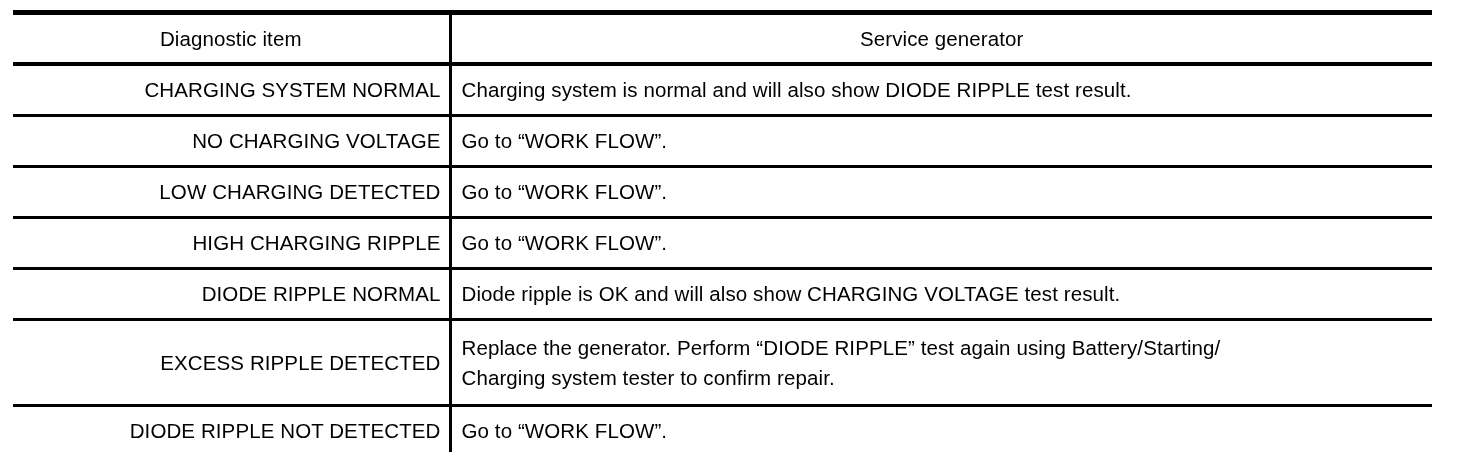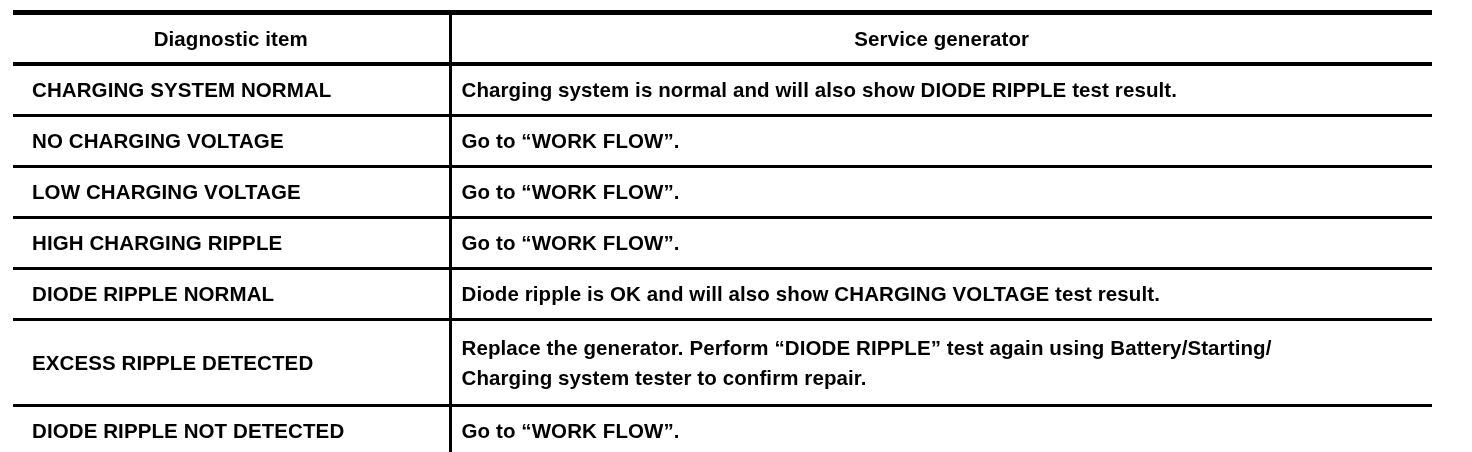--- a/index.html
+++ b/index.html
@@ -43,21 +43,21 @@
 
   
   table.spec-table tr.header-row > th {
     border-top: 5px solid #000;
     border-bottom: 4px solid #000;
   }
 
   th, td {
     padding: 0;
     vertical-align: middle;
-    font-weight: bold;
+    font-weight: normal;
     font-size: 20.5px;
     line-height: 1.32;
     letter-spacing: 0.1px;
   }
 
   
   th.cell-item, td.cell-item {
     border-right: 3px solid #000;
   }
 
@@ -71,21 +71,21 @@
   
   tbody tr > td {
     border-bottom: 3px solid #000;
   }
   tbody tr.row-last > td {
     border-bottom: 5px solid #000;
   }
 
   td.cell-item {
     height: 48px;
-    text-align: left;
+    text-align: right;
   }
   td.cell-item .txt {
     display: block;
     padding-left: 19px;
     padding-right: 8px;
   }
 
   td.cell-proc {
     text-align: left;
     margin-left: 12px;
@@ -137,21 +137,21 @@
         <tr class="row-normal">
           <td class="cell-item">
             <span class="txt">NO CHARGING VOLTAGE</span>
           </td>
           <td class="cell-proc">
             <span class="txt">Go to “WORK FLOW”.</span>
           </td>
         </tr>
         <tr class="row-normal">
           <td class="cell-item">
-            <span class="txt">LOW CHARGING VOLTAGE</span>
+            <span class="txt">LOW CHARGING DETECTED</span>
           </td>
           <td class="cell-proc">
             <span class="txt">Go to “WORK FLOW”.</span>
           </td>
         </tr>
         <tr class="row-normal">
           <td class="cell-item">
             <span class="txt">HIGH CHARGING RIPPLE</span>
           </td>
           <td class="cell-proc">

